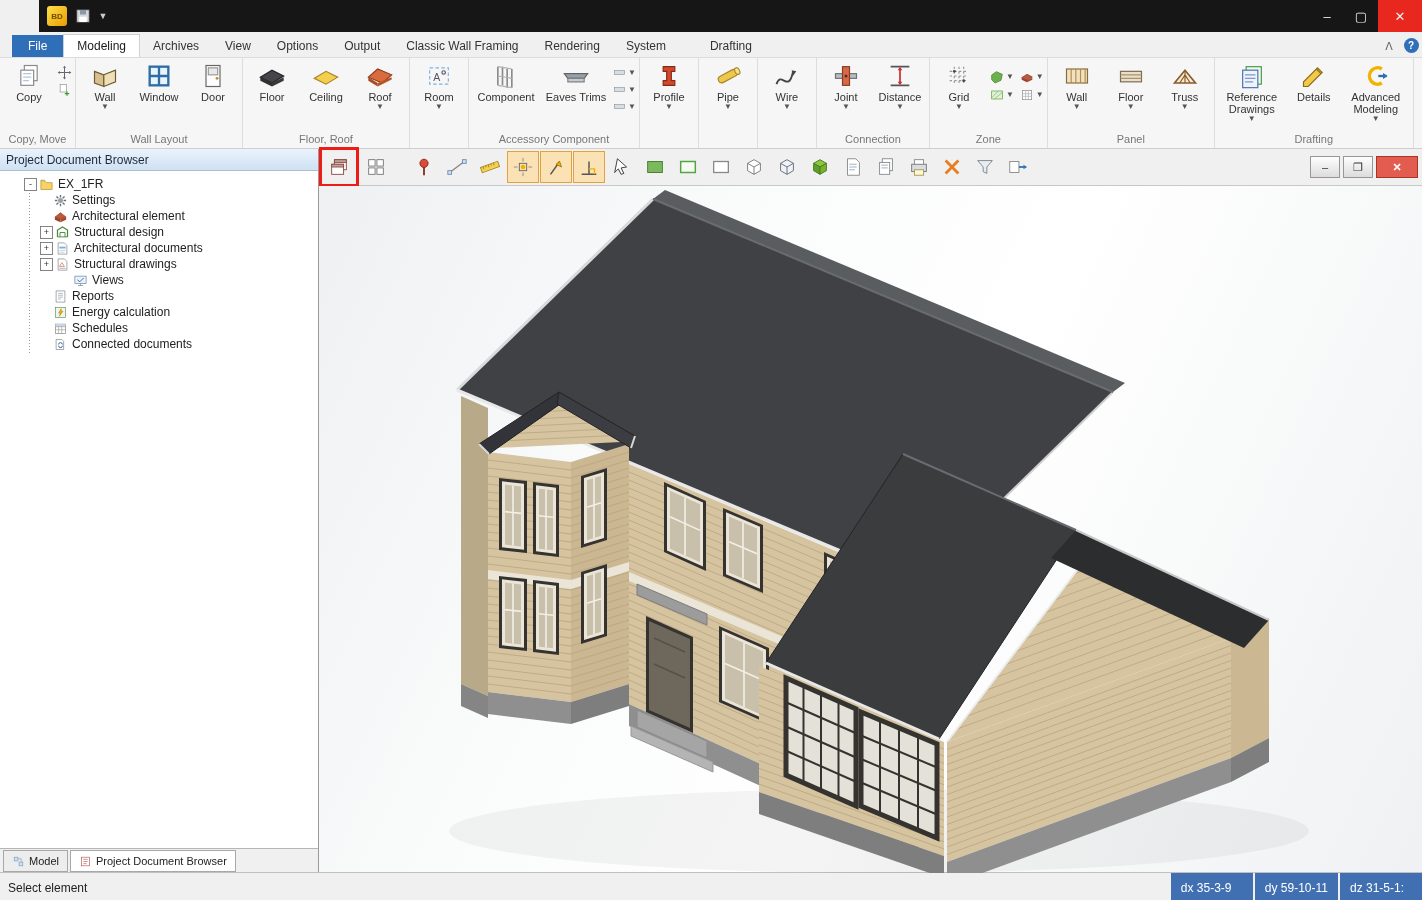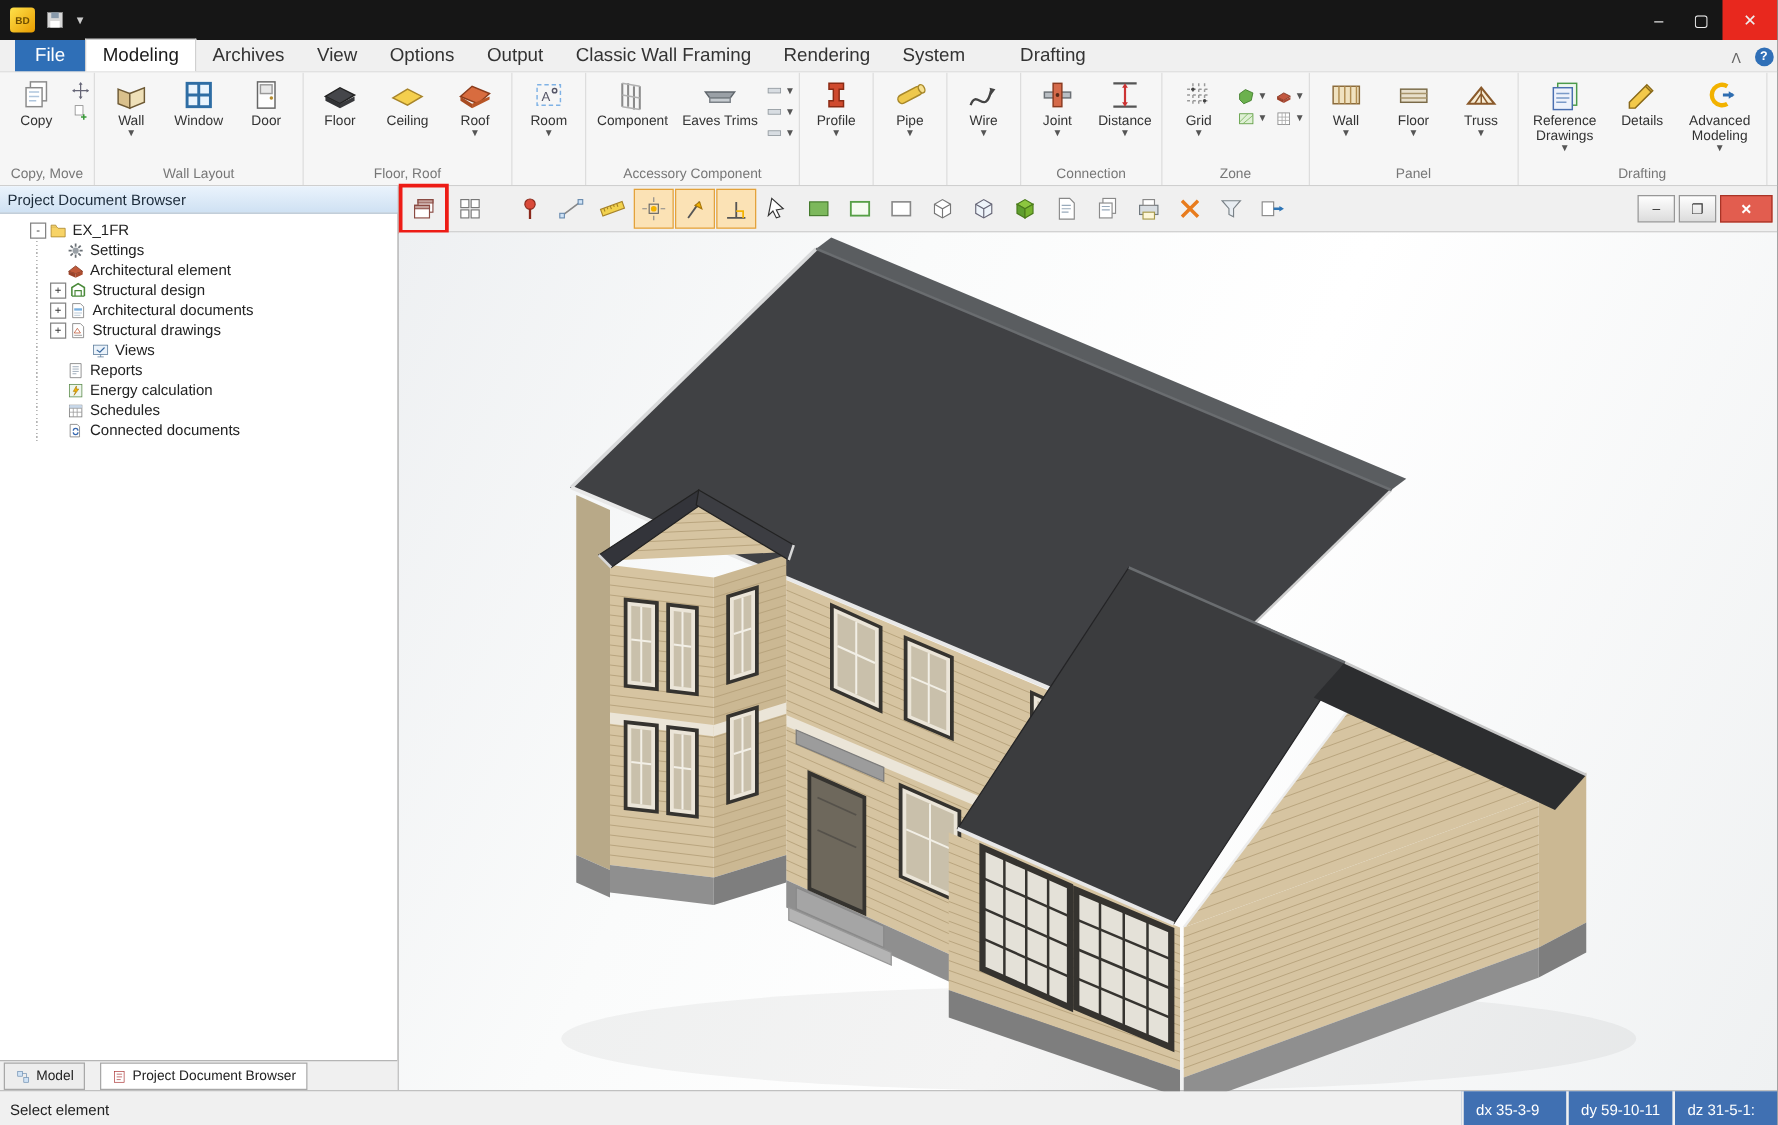--- a/index.html
+++ b/index.html
@@ -1,33 +1,33 @@
 <!DOCTYPE html>
 <html><head>
 <meta charset="utf-8">
 <style>
   html,body{margin:0;padding:0;background:#555;}
   .app{width:1422px;height:900px;position:relative;overflow:hidden;background:#f0f0f0;
        font-family:"Liberation Sans",sans-serif;font-size:12px;color:#222;}
   
-  .titlebar{height:32px;background:#161616;display:flex;align-items:center;color:#eee;font-size:13px;}
+  .titlebar{height:32px;background:#161616;display:flex;align-items:center;color:#eee;font-size:13px;margin-left:39px;}
   .app-logo{width:20px;height:20px;margin:0 4px 0 8px;border-radius:3px;
     background:linear-gradient(135deg,#ffe14a,#e89c00);color:#6e4e00;font-weight:bold;font-size:8px;
     display:flex;align-items:center;justify-content:center;flex:none;}
   .qat{width:24px;height:26px;display:flex;align-items:center;justify-content:center;flex:none;}
   .qat-drop{width:16px;color:#ccc;font-size:9px;}
   .title-text{margin-left:16px;white-space:nowrap;display:flex;align-items:center;}
   .red-annot{display:inline-block;border:3px solid #ed1c16;padding:0 2px;margin:0 1px;line-height:18px;}
   .green-annot{display:inline-block;height:26px;background:#c7e6a2;border:1px solid #a3cc79;margin-left:5px;}
   .win-controls{margin-left:auto;display:flex;height:100%;}
   .wbtn{width:34px;height:100%;display:flex;align-items:center;justify-content:center;color:#eee;font-size:13px;}
   .wbtn.close{width:44px;background:#e8281e;}
   
   .tabsrow{height:25px;background:#f0f0f0;display:flex;align-items:flex-end;border-bottom:1px solid #dcdcdc;}
-  .rtab{padding:4px 13px 4px;font-size:15px;color:#333;white-space:nowrap;}
+  .rtab{padding:4px 13px 4px;font-size:12px;color:#333;white-space:nowrap;}
   .rtab.file{background:#2f6fb7;color:#fff;margin-left:12px;padding:4px 16px;}
   .rtab.active{background:#fff;border:1px solid #d0d0d0;border-bottom:none;color:#1a1a1a;}
   .rtab.gap{margin-left:18px;}
   .tabs-spacer{flex:1;}
   .tab-tool{width:22px;text-align:center;color:#666;font-size:11px;padding-bottom:4px;}
   .help-circle{width:15px;height:15px;border-radius:50%;background:#2f6fb7;color:#fff;font-size:10px;font-weight:bold;
     display:inline-flex;align-items:center;justify-content:center;}
   
   .ribbon{height:90px;background:#f6f6f6;border-bottom:1px solid #cfcfcf;display:flex;overflow:hidden;}
   .rgroup{display:flex;flex-direction:column;border-right:1px solid #ddd;padding:0 2px;flex:none;}
@@ -47,21 +47,21 @@
     display:flex;align-items:center;padding-left:6px;font-size:12px;color:#1c2b3a;}
   .tree{flex:1;overflow:hidden;padding-top:5px;position:relative;}
   .tree::before{content:"";position:absolute;left:29px;top:16px;width:1px;height:168px;
     background:repeating-linear-gradient(to bottom,#9a9a9a 0 1px,transparent 1px 3px);}
   .trow{display:flex;align-items:center;height:16px;position:relative;}
   .trow .sp{display:inline-block;width:13px;flex:none;}
   .expander{width:11px;height:11px;flex:none;border:1px solid #848484;background:#fff;color:#333;
     font-size:9px;line-height:9px;display:flex;align-items:center;justify-content:center;margin-right:2px;z-index:1;}
   .trow .ticon14{margin-right:4px;display:flex;}
   .trow .tlabel{white-space:nowrap;}
-  .btabs{height:22px;flex:none;background:#f0f0f0;border-top:1px solid #b5b5b5;display:flex;align-items:stretch;padding:1px 0 0 3px;gap:12px;}
+  .btabs{height:22px;flex:none;background:#f0f0f0;border-top:1px solid #b5b5b5;display:flex;align-items:stretch;padding:1px 0 0 3px;gap:2px;}
   .btab{display:flex;align-items:center;gap:4px;padding:0 8px;font-size:11px;border:1px solid #a8a8a8;background:#ededed;}
   .btab.active{background:#fff;}
   
   .right{flex:1;display:flex;flex-direction:column;min-width:0;}
   .vtoolbar{height:36px;flex:none;background:#f0f0f0;border-bottom:1px solid #c8c8c8;display:flex;align-items:center;padding-left:0;gap:1px;}
   .ticon{width:30px;height:30px;display:flex;align-items:center;justify-content:center;border:1px solid transparent;flex:none;}
   .ticon.hl{background:#fbe2b5;border-color:#e3a23c;}
   .ticon.annot-red{border:3px solid #ed1c16;width:34px;height:34px;}
   .tsep{width:14px;flex:none;}
   .mdi-controls{margin-left:auto;display:flex;align-items:center;margin-right:4px;gap:3px;}

